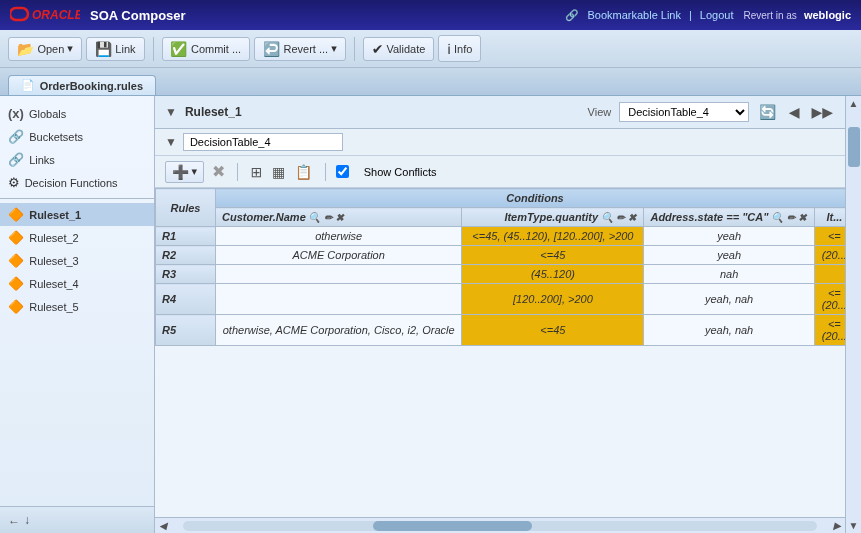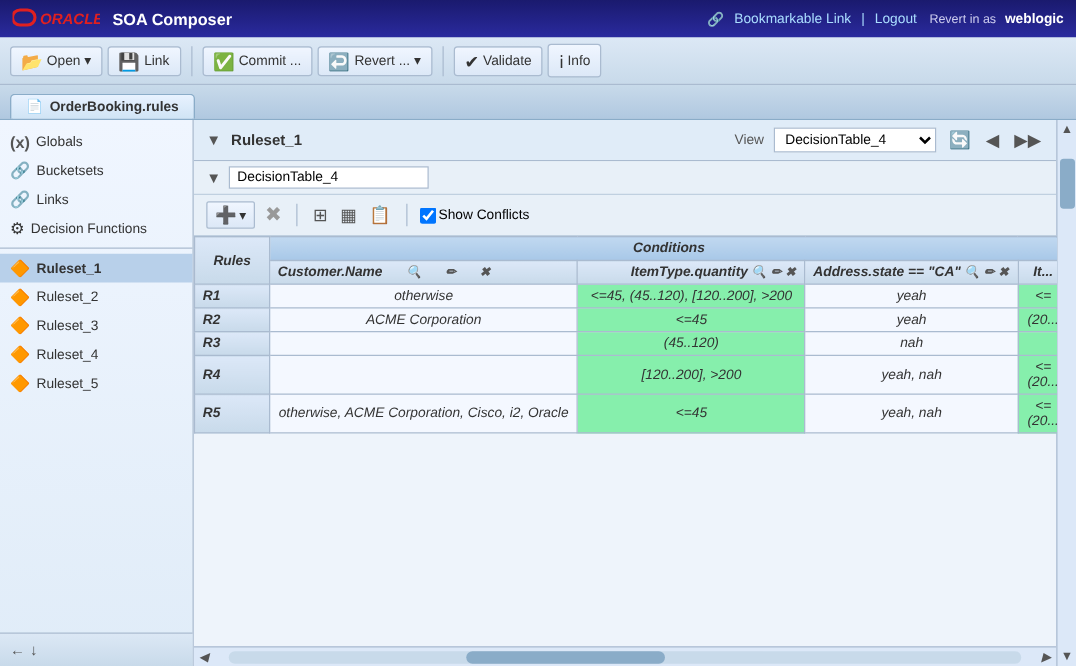--- a/index.html
+++ b/index.html
@@ -167,21 +167,21 @@
       padding: 2px 6px;
       background: linear-gradient(to bottom, #f0f6ff, #dce8f7);
       border: 1px solid #aabbd0;
       border-radius: 2px;
       cursor: pointer;
       font-size: 11px;
       color: #333;
     }
     .tt-btn-icon { font-size: 14px; color: #2a6a2a; font-weight: bold; }
     .tt-sep { width: 1px; height: 18px; background: #aabbd0; margin: 0 4px; }
-    .tt-checkbox { font-size: 11px; display: flex; align-items: center; gap: 2px; }
+    .tt-checkbox { font-size: 11px; display: flex; align-items: center; gap: 15px; }
     .switch-btn {
       padding: 3px 10px;
       background: linear-gradient(to bottom, #e8f0ff, #ccdaea);
       border: 1px solid #8aacc8;
       border-radius: 3px;
       cursor: pointer;
       font-size: 11px;
       color: #333;
     }
 
@@ -224,21 +224,21 @@
       width: 60px;
     }
     .td-rule-id {
       background: linear-gradient(to bottom, #dce8f8, #c8daea);
       font-weight: bold;
       color: #333;
       text-align: left;
       padding-left: 6px;
     }
     .td-cell {
-      background: #86efac;
+      background: #eab308;
       color: #333;
       text-align: center;
     }
     .td-cell:nth-child(even) { background: #f4f8ff; }
     .col-icon { font-size: 10px; color: #555; cursor: pointer; }
 
     
     #dt-hscroll {
       height: 16px;
       background: #dce8f8;
@@ -438,21 +438,21 @@
     <div id="dt-wrapper" style="display:flex;flex-direction:column;font-style:italic;">
       <div id="dt-scroll" style="flex:1;overflow:auto;">
         <table id="dt-table">
           <thead>
             <tr>
               <th class="th-rules" rowspan="2">Rules</th>
               <th class="th-conditions" colspan="4">Conditions</th>
             </tr>
             <tr>
               <th class="th-col" style="min-width:100px;">
-                <div style="display:flex;align-items:center;gap:19px;">
+                <div style="display:flex;align-items:center;gap:3px;">
                   <span>Customer.Name</span>
                   <span class="col-icon">🔍</span>
                   <span class="col-icon">✏</span>
                   <span class="col-icon">✖</span>
                 </div>
               </th>
               <th class="th-col" style="min-width:160px;">
                 <div style="display:flex;align-items:center;gap:3px;margin-left:36px;">
                   <span>ItemType.quantity</span>
                   <span class="col-icon">🔍</span>

